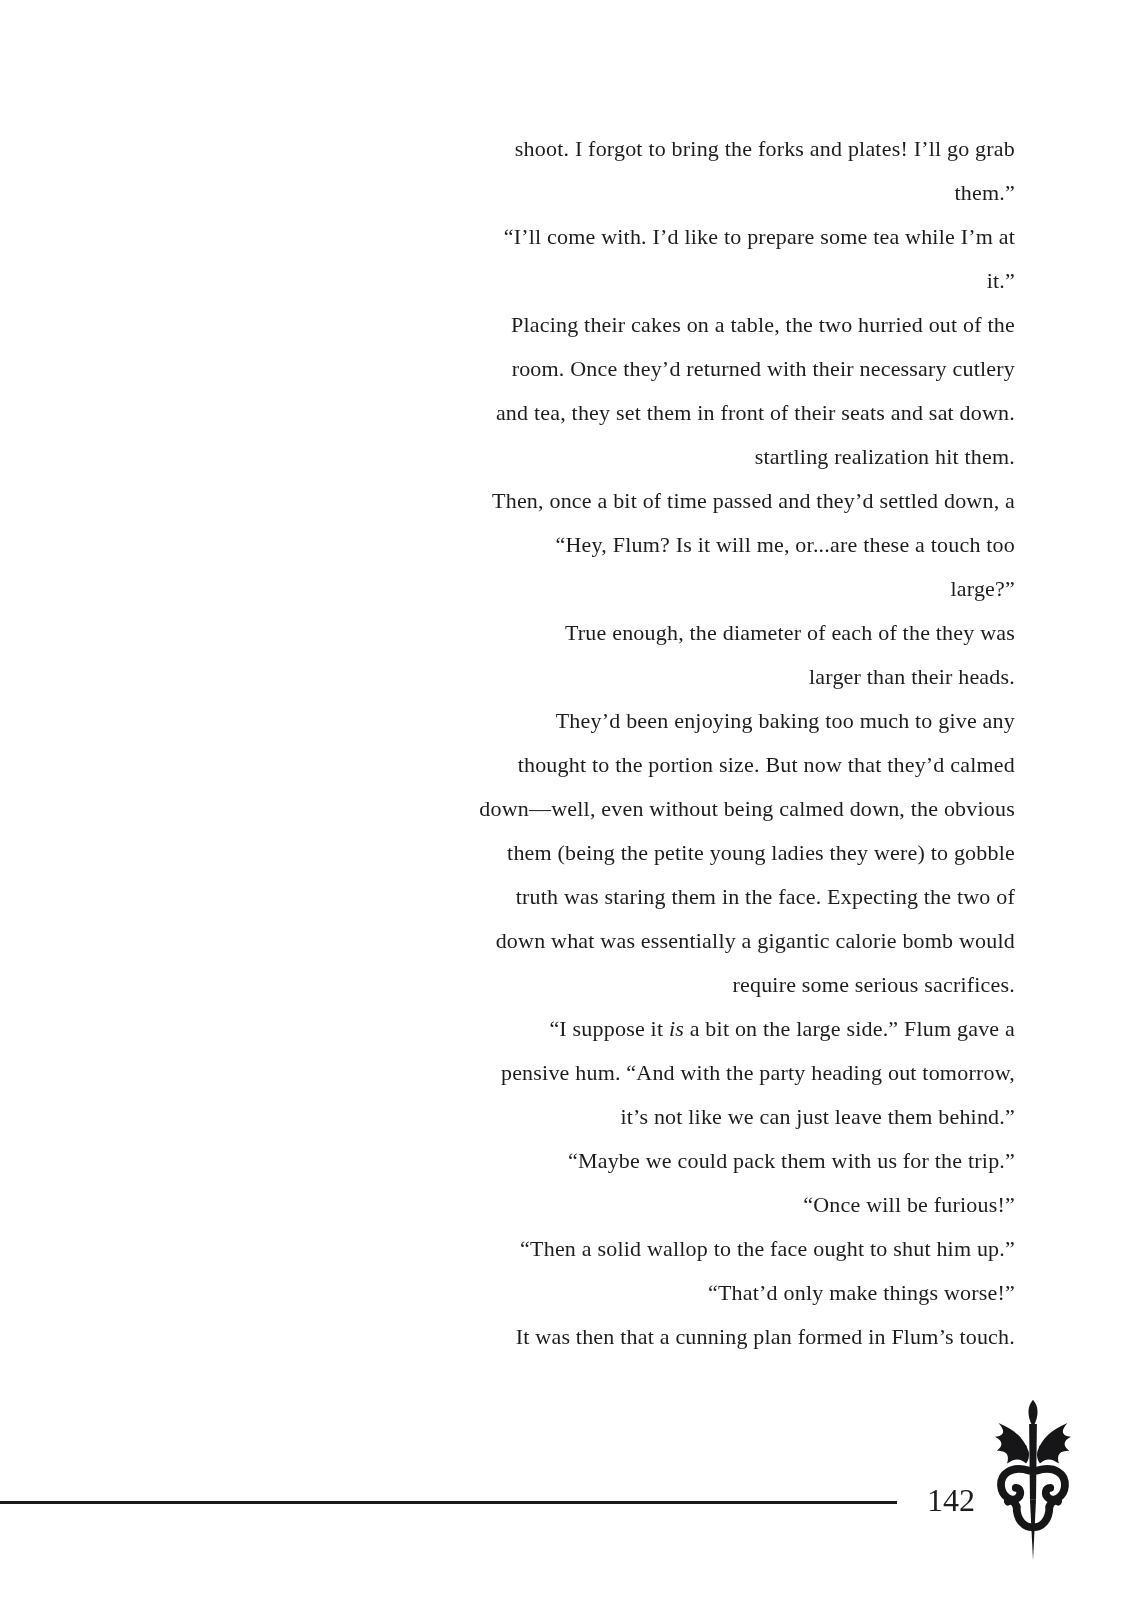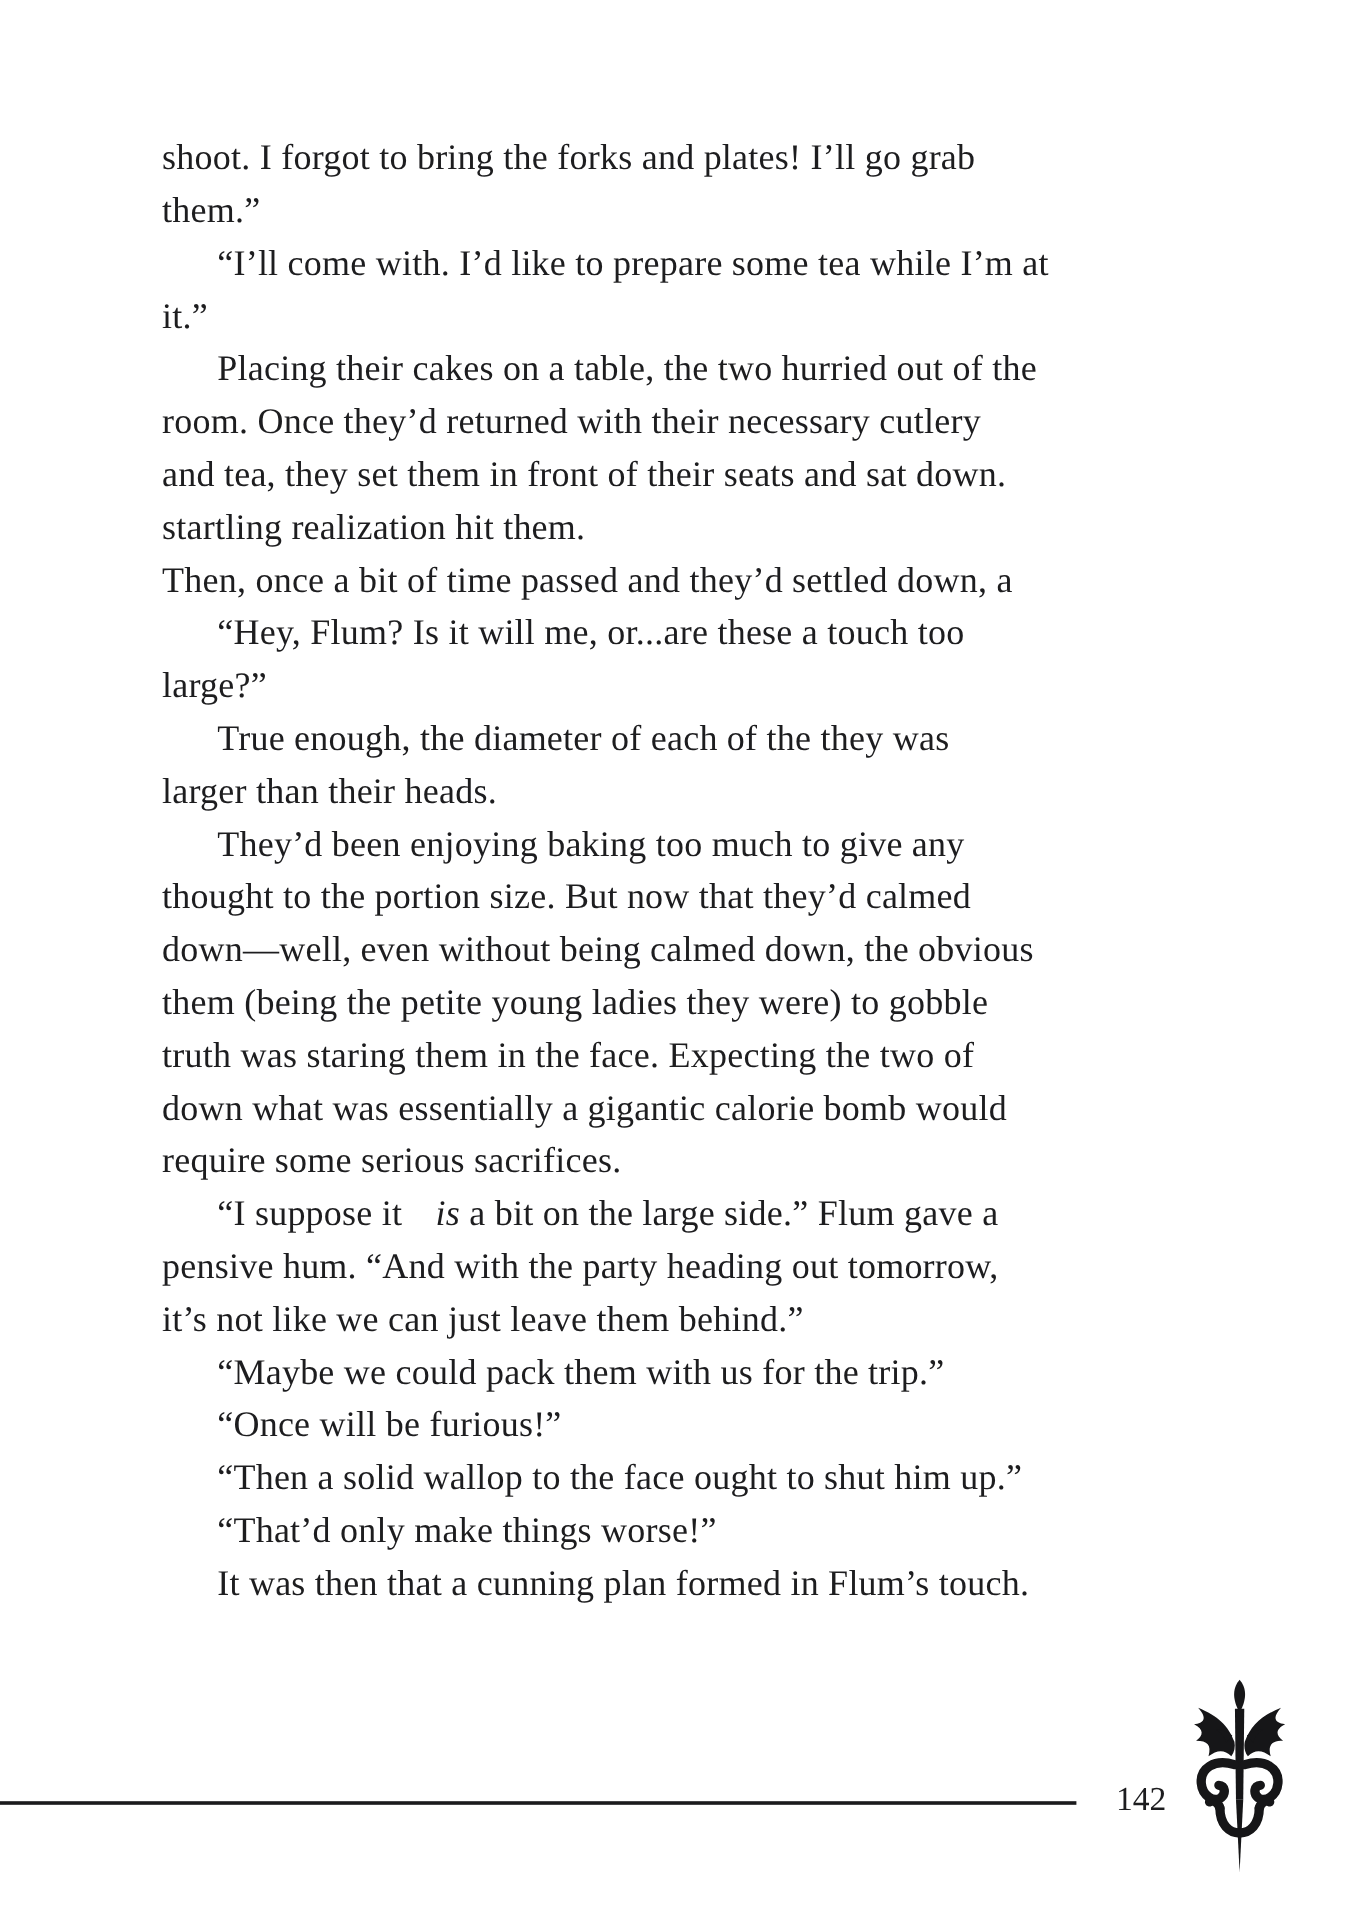--- a/index.html
+++ b/index.html
@@ -9,44 +9,45 @@
     width: 1123px;
     height: 1600px;
     background: #ffffff;
     overflow: hidden;
     font-family: "Liberation Serif", serif;
     color: #1d1d1f;
   }
   .text-block {
     position: absolute;
     left: 135px;
-    top: 110px;
+    top: 127px;
     width: 880px;
-    font-size: 30px;
+    font-size: 22px;
     line-height: 44px;
     letter-spacing: 0.2px;
+    text-align: right;
   }
   .line { white-space: nowrap; }
   .line.indent { text-indent: 46px; }
-  .italic { font-style: italic; margin-left: 20px; }
+  .italic { font-style: italic; }
   .footer-rule {
     position: absolute;
     left: 0;
     top: 1501px;
     width: 897px;
     height: 3px;
     background: #1b1b1d;
   }
   .page-number {
     position: absolute;
     left: 916px;
     top: 1480px;
     width: 70px;
     text-align: center;
-    font-size: 28px;
+    font-size: 32px;
     line-height: 40px;
     color: #1d1d1f;
   }
   .emblem {
     position: absolute;
     left: 988px;
     top: 1398px;
     width: 90px;
     height: 164px;
   }

